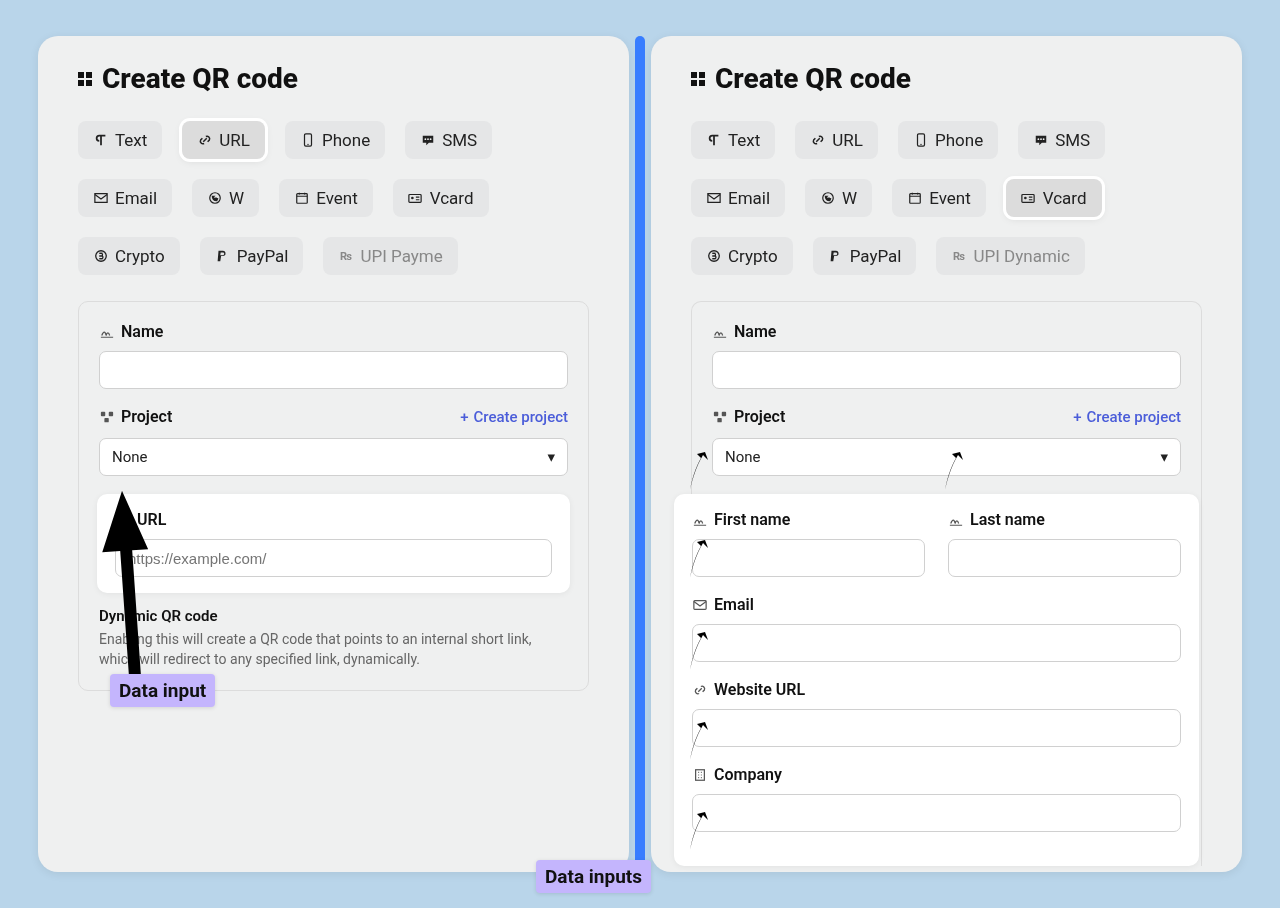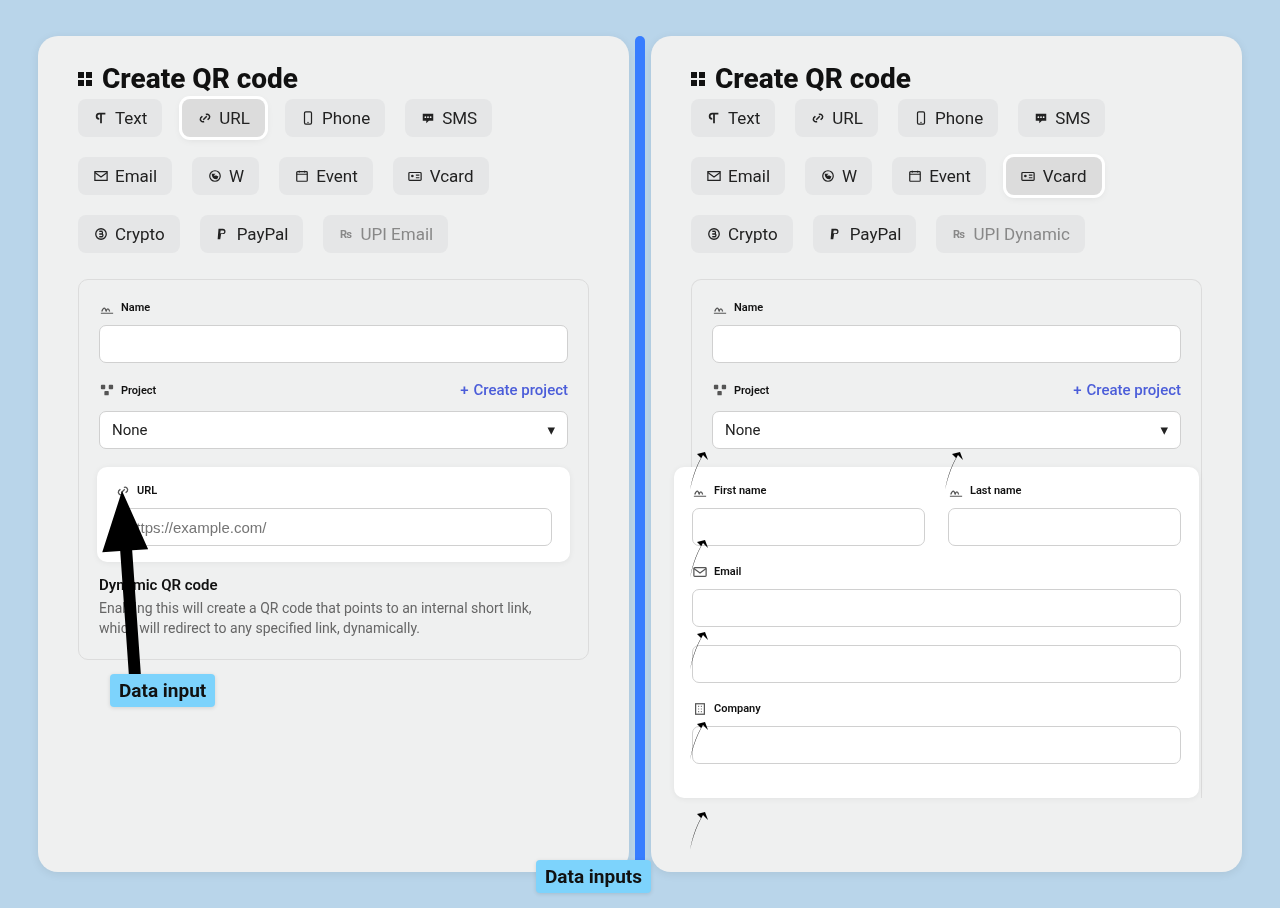--- a/index.html
+++ b/index.html
@@ -2,44 +2,44 @@
 <html><head>
   <meta charset="utf-8">
   <style>
     *{box-sizing:border-box;margin:0;padding:0}
     body{font-family:-apple-system,BlinkMacSystemFont,"Segoe UI",Roboto,sans-serif;background:#b9d5ea;width:1280px;height:908px;overflow:hidden;position:relative}
     .page{display:flex;gap:0;padding:36px 38px;height:100%}
     .panel{background:#eff0f0;border-radius:20px;padding:26px 40px 26px 40px;flex:1;box-shadow:0 2px 10px rgba(0,0,0,.08);overflow:hidden;position:relative}
     .panel-left{margin-right:6px}
     .panel-right{margin-left:6px}
     .divider{width:10px;background:#377dff;border-radius:5px;align-self:stretch;position:relative;z-index:5}
-    .title-row{display:flex;align-items:center;gap:10px;margin-bottom:4px}
+    .title-row{display:flex;align-items:center;gap:10px;margin-bottom:26px}
     .title{font-size:28px;font-weight:800;color:#111}
     .qr-icon{display:grid;grid-template-columns:6px 6px;grid-template-rows:6px 6px;gap:2px}
     .qr-icon span{background:#111;display:block;border:1.5px solid #111}
     .tabs{display:flex;flex-wrap:wrap;gap:20px;margin-bottom:26px}
     .tab{background:#e5e6e7;border-radius:8px;padding:9px 15px;display:flex;align-items:center;gap:7px;font-size:17px;color:#222;cursor:pointer;white-space:nowrap}
     .tab.active{background:#dcdcdc;box-shadow:0 0 0 3px #fff,0 2px 8px rgba(0,0,0,.1)}
     .ico{width:15px;height:15px;display:inline-flex;align-items:center;justify-content:center}
     .form{border:1px solid #dcdcdc;border-radius:10px;padding:20px;background:transparent}
     .field{margin-bottom:18px}
-    .lbl{display:flex;align-items:center;gap:7px;font-size:11px;font-weight:600;color:#111;margin-bottom:10px}
+    .lbl{display:flex;align-items:center;gap:7px;font-size:16px;font-weight:600;color:#111;margin-bottom:10px}
     .lbl .ico{color:#555}
     .inp{width:100%;height:38px;border:1px solid #d0d0d0;border-radius:7px;background:#fff;padding:0 12px;font-size:15px;color:#222;outline:none}
     .project-row{display:flex;justify-content:space-between;align-items:center;margin-bottom:12px}
     .create-link{color:#4b5dd9;font-size:15px;font-weight:500;cursor:pointer;display:flex;align-items:center;gap:5px}
     .select{width:100%;height:38px;border:1px solid #d0d0d0;border-radius:7px;background:#fff;padding:0 12px;font-size:15px;color:#222;display:flex;align-items:center;justify-content:space-between;cursor:pointer}
     .url-card{background:#fff;border-radius:10px;padding:16px 18px;margin:14px -2px;box-shadow:0 1px 6px rgba(0,0,0,.06)}
     .dyn-section{margin-top:14px}
     .dyn-title{font-size:15px;font-weight:600;color:#111;margin-bottom:4px}
     .dyn-desc{font-size:14px;color:#666;line-height:1.45}
     .vcard-card{background:#fff;border-radius:10px;padding:16px 18px;margin:14px -18px 0 -38px;box-shadow:0 1px 6px rgba(0,0,0,.06)}
     .row2{display:flex;gap:23px}
     .row2 .field{flex:1}
-    .callout{position:absolute;background:#7dd3fc;border-radius:4px;padding:5px 9px;font-size:19px;font-weight:700;color:#111;box-shadow:0 1px 4px rgba(0,0,0,.12);z-index:10}
+    .callout{position:absolute;background:#c4b5fd;border-radius:4px;padding:5px 9px;font-size:19px;font-weight:700;color:#111;box-shadow:0 1px 4px rgba(0,0,0,.12);z-index:10}
     .panel-right .form{border-bottom:none;border-radius:10px 10px 0 0;padding-bottom:0}
     .panel-right{padding-bottom:0}
     .big-arrow{position:absolute;z-index:9}
     .small-arrow{position:absolute;z-index:9}
   </style>
 </head>
 <body>
 
 <div class="page">
 
@@ -141,21 +141,21 @@
             <svg viewBox="0 0 16 16" width="14" height="14" fill="currentColor">
               <path d="M4 2h5c2 0 3 1 3 3s-1 3-3 3H7l-1 6H3zM6 7h3c1 0 1.5-.7 1.5-1.5S10 4 9 4H6.5z"></path>
             </svg>
           </span>
           <span>PayPal</span>
         </div>
         <div class="tab" style="color: rgb(136, 136, 136);">
           <span class="ico">
             <span style="font-size:11px;font-weight:700">₨</span>
           </span>
-          <span>UPI Email</span>
+          <span>UPI Payme</span>
         </div>
       </div>
     <div class="form">
 
       <div class="field">
         <div class="lbl">
             <span class="ico">
               <svg viewBox="0 0 16 16" width="14" height="14" fill="none" stroke="currentColor" stroke-width="1.4">
                 <path d="M2 12c2-5 4-5 5 0 1-4 3-4 4 0M1 14h14"></path>
               </svg>
@@ -391,20 +391,28 @@
                 <svg viewBox="0 0 16 16" width="14" height="14" fill="none" stroke="currentColor" stroke-width="1.4">
                   <rect x="1" y="3" width="14" height="10" rx="1"></rect>
                   <path d="M1 4l7 5 7-5"></path>
                 </svg>
               </span>
               <span>Email</span>
             </div>
           <input class="inp" style="">
         </div>
         <div class="field">
+          <div class="lbl">
+              <span class="ico">
+                <svg viewBox="0 0 16 16" width="14" height="14" fill="none" stroke="currentColor" stroke-width="1.5">
+                  <path d="M6 10l4-4M7 12a3 3 0 01-4-4l2-2M9 4a3 3 0 014 4l-2 2"></path>
+                </svg>
+              </span>
+              <span>Website URL</span>
+            </div>
           <input class="inp" style="">
         </div>
         <div class="field">
           <div class="lbl">
               <span class="ico">
                 <svg viewBox="0 0 16 16" width="14" height="14" fill="none" stroke="currentColor" stroke-width="1.4">
                   <rect x="3" y="2" width="10" height="12"></rect>
                   <path d="M6 5h1M9 5h1M6 8h1M9 8h1M6 11h1M9 11h1"></path>
                 </svg>
               </span>

